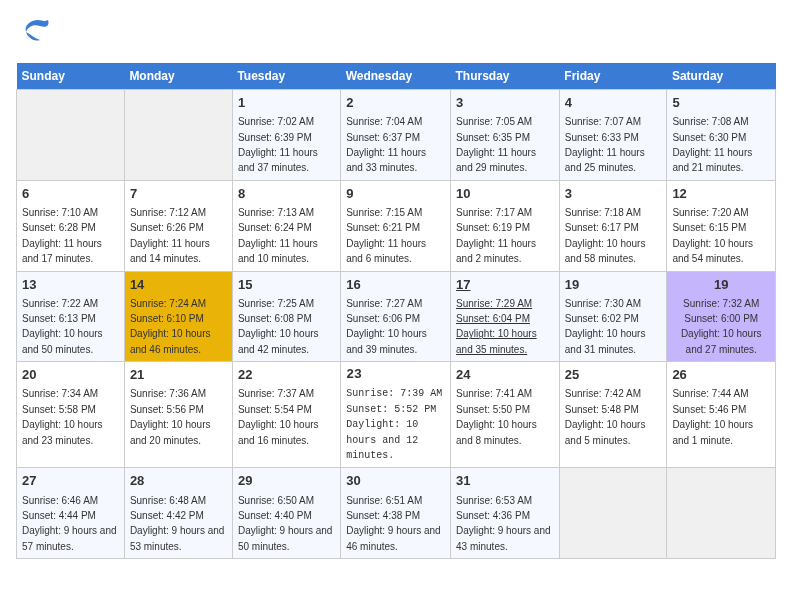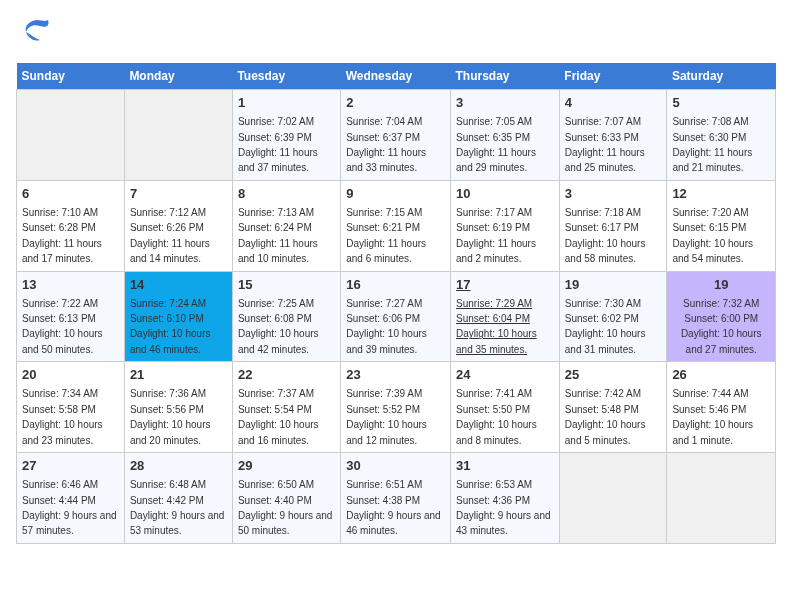--- a/index.html
+++ b/index.html
@@ -129,32 +129,32 @@
         <td style="background-color: rgb(255, 255, 255);"><span class="day-num">6</span><span class="day-info">Sunrise: 7:10 AM<br>Sunset: 6:28 PM<br>Daylight: 11 hours and 17 minutes.</span></td>
         <td style="background-color: rgb(255, 255, 255);"><span class="day-num">7</span><span class="day-info">Sunrise: 7:12 AM<br>Sunset: 6:26 PM<br>Daylight: 11 hours and 14 minutes.</span></td>
         <td style="background-color: rgb(255, 255, 255);"><span class="day-num">8</span><span class="day-info">Sunrise: 7:13 AM<br>Sunset: 6:24 PM<br>Daylight: 11 hours and 10 minutes.</span></td>
         <td style="background-color: rgb(255, 255, 255);"><span class="day-num">9</span><span class="day-info">Sunrise: 7:15 AM<br>Sunset: 6:21 PM<br>Daylight: 11 hours and 6 minutes.</span></td>
         <td style="background-color: rgb(255, 255, 255);"><span class="day-num">10</span><span class="day-info">Sunrise: 7:17 AM<br>Sunset: 6:19 PM<br>Daylight: 11 hours and 2 minutes.</span></td>
         <td style="background-color: rgb(255, 255, 255);"><span class="day-num">3</span><span class="day-info">Sunrise: 7:18 AM<br>Sunset: 6:17 PM<br>Daylight: 10 hours and 58 minutes.</span></td>
         <td style="background-color: rgb(255, 255, 255);"><span class="day-num">12</span><span class="day-info">Sunrise: 7:20 AM<br>Sunset: 6:15 PM<br>Daylight: 10 hours and 54 minutes.</span></td>
       </tr>
       <tr>
         <td style="background-color: rgb(245, 248, 255); margin-left: 20px;"><span class="day-num">13</span><span class="day-info">Sunrise: 7:22 AM<br>Sunset: 6:13 PM<br>Daylight: 10 hours and 50 minutes.</span></td>
-        <td style="background-color: #0ea5e9; margin-left: 38px;"><span class="day-num">14</span><span class="day-info">Sunrise: 7:24 AM<br>Sunset: 6:10 PM<br>Daylight: 10 hours and 46 minutes.</span></td>
+        <td style="background-color: #eab308; margin-left: 38px;"><span class="day-num">14</span><span class="day-info">Sunrise: 7:24 AM<br>Sunset: 6:10 PM<br>Daylight: 10 hours and 46 minutes.</span></td>
         <td style="background-color: rgb(245, 248, 255);"><span class="day-num">15</span><span class="day-info">Sunrise: 7:25 AM<br>Sunset: 6:08 PM<br>Daylight: 10 hours and 42 minutes.</span></td>
         <td style="background-color: rgb(245, 248, 255);"><span class="day-num">16</span><span class="day-info">Sunrise: 7:27 AM<br>Sunset: 6:06 PM<br>Daylight: 10 hours and 39 minutes.</span></td>
         <td style="background-color: rgb(245, 248, 255); text-decoration: underline;"><span class="day-num">17</span><span class="day-info">Sunrise: 7:29 AM<br>Sunset: 6:04 PM<br>Daylight: 10 hours and 35 minutes.</span></td>
         <td style="background-color: rgb(245, 248, 255);"><span class="day-num">19</span><span class="day-info">Sunrise: 7:30 AM<br>Sunset: 6:02 PM<br>Daylight: 10 hours and 31 minutes.</span></td>
         <td style="background-color: #c4b5fd; text-align: center;"><span class="day-num">19</span><span class="day-info">Sunrise: 7:32 AM<br>Sunset: 6:00 PM<br>Daylight: 10 hours and 27 minutes.</span></td>
       </tr>
       <tr>
         <td style="background-color: rgb(255, 255, 255);"><span class="day-num">20</span><span class="day-info">Sunrise: 7:34 AM<br>Sunset: 5:58 PM<br>Daylight: 10 hours and 23 minutes.</span></td>
         <td style="background-color: rgb(255, 255, 255);"><span class="day-num">21</span><span class="day-info">Sunrise: 7:36 AM<br>Sunset: 5:56 PM<br>Daylight: 10 hours and 20 minutes.</span></td>
         <td style="background-color: rgb(255, 255, 255);"><span class="day-num">22</span><span class="day-info">Sunrise: 7:37 AM<br>Sunset: 5:54 PM<br>Daylight: 10 hours and 16 minutes.</span></td>
-        <td style="background-color: rgb(255, 255, 255);"><span class="day-num">23</span><span class="day-info">Sunrise: 7:39 AM<br>Sunset: 5:52 PM<br>Daylight: 10 hours and 12 minutes.</span></td>
+        <td style="background-color: rgb(255, 255, 255); font-family: Liberation Mono, monospace;"><span class="day-num">23</span><span class="day-info">Sunrise: 7:39 AM<br>Sunset: 5:52 PM<br>Daylight: 10 hours and 12 minutes.</span></td>
         <td style="background-color: rgb(255, 255, 255);"><span class="day-num">24</span><span class="day-info">Sunrise: 7:41 AM<br>Sunset: 5:50 PM<br>Daylight: 10 hours and 8 minutes.</span></td>
         <td style="background-color: rgb(255, 255, 255); margin-top: 24px;"><span class="day-num">25</span><span class="day-info">Sunrise: 7:42 AM<br>Sunset: 5:48 PM<br>Daylight: 10 hours and 5 minutes.</span></td>
         <td style="background-color: rgb(255, 255, 255);"><span class="day-num">26</span><span class="day-info">Sunrise: 7:44 AM<br>Sunset: 5:46 PM<br>Daylight: 10 hours and 1 minute.</span></td>
       </tr>
       <tr>
         <td style="background-color: rgb(245, 248, 255);"><span class="day-num">27</span><span class="day-info">Sunrise: 6:46 AM<br>Sunset: 4:44 PM<br>Daylight: 9 hours and 57 minutes.</span></td>
         <td style="background-color: rgb(245, 248, 255);"><span class="day-num">28</span><span class="day-info">Sunrise: 6:48 AM<br>Sunset: 4:42 PM<br>Daylight: 9 hours and 53 minutes.</span></td>
         <td style="background-color: rgb(245, 248, 255);"><span class="day-num">29</span><span class="day-info">Sunrise: 6:50 AM<br>Sunset: 4:40 PM<br>Daylight: 9 hours and 50 minutes.</span></td>
         <td style="background-color: rgb(245, 248, 255);"><span class="day-num">30</span><span class="day-info">Sunrise: 6:51 AM<br>Sunset: 4:38 PM<br>Daylight: 9 hours and 46 minutes.</span></td>
         <td style="background-color: rgb(245, 248, 255); margin-top: 28px;"><span class="day-num">31</span><span class="day-info">Sunrise: 6:53 AM<br>Sunset: 4:36 PM<br>Daylight: 9 hours and 43 minutes.</span></td>

